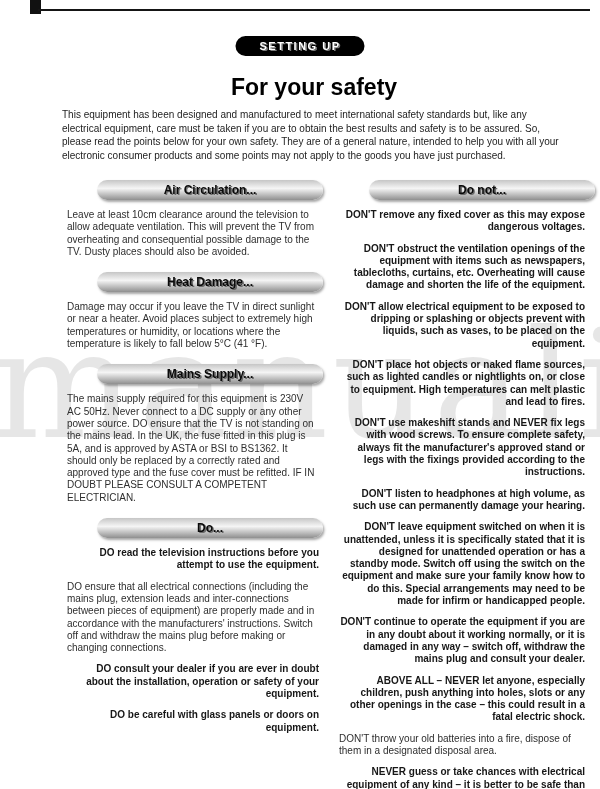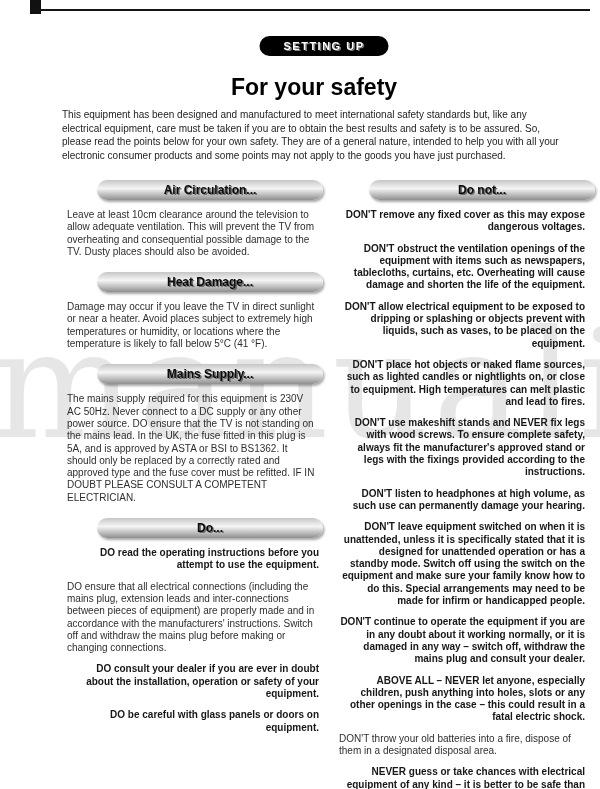--- a/index.html
+++ b/index.html
@@ -7,21 +7,20 @@
     width:600px;height:789px;position:relative;overflow:hidden;
     font-family:"Liberation Sans", sans-serif;color:#1c1c1c;
   }
   .scan-mark{position:absolute;top:0;left:30px;width:11px;height:14px;background:#111;z-index:2;}
   .top-rule{position:absolute;top:9px;left:38px;width:552px;height:2px;background:#151515;z-index:2;}
   .tab{
     position:absolute;top:36px;left:50%;transform:translateX(-50%);
     background:#000;color:#fff;font-weight:bold;font-size:11px;letter-spacing:1.5px;
     padding:4px 24px;border-radius:10px;white-space:nowrap;z-index:2;
     text-shadow:1.5px 0.5px 0 #7a7a7a;
-    margin-left:24px;
   }
   .title{
     position:absolute;top:60px;left:0;width:100%;margin:14px;text-align:center;
     font-size:23px;font-weight:bold;color:#000;z-index:2;
   }
   .intro{
     position:absolute;top:108px;left:62px;width:500px;margin:0;
     font-size:10px;line-height:13.5px;color:#232323;z-index:2;
   }
   .watermark{
@@ -82,21 +81,21 @@
         <p class="body-text">Damage may occur if you leave the TV in direct sunlight or near a heater. Avoid places subject to extremely high temperatures or humidity, or locations where the temperature is likely to fall below 5°C (41 °F).</p>
       </section>
 
       <section>
         <div class="pill">Mains Supply...</div>
         <p class="body-text">The mains supply required for this equipment is 230V AC 50Hz. Never connect to a DC supply or any other power source. DO ensure that the TV is not standing on the mains lead. In the UK, the fuse fitted in this plug is 5A, and is approved by ASTA or BSI to BS1362. It should only be replaced by a correctly rated and approved type and the fuse cover must be refitted. IF IN DOUBT PLEASE CONSULT A COMPETENT ELECTRICIAN.</p>
       </section>
 
       <section>
         <div class="pill">Do...</div>
-        <p class="body-text b">DO read the operating instructions before you attempt to use the equipment.</p>
+        <p class="body-text b">DO read the television instructions before you attempt to use the equipment.</p>
         <p class="body-text">DO ensure that all electrical connections (including the mains plug, extension leads and inter-connections between pieces of equipment) are properly made and in accordance with the manufacturers' instructions. Switch off and withdraw the mains plug before making or changing connections.</p>
         <p class="body-text b">DO consult your dealer if you are ever in doubt about the installation, operation or safety of your equipment.</p>
         <p class="body-text b">DO be careful with glass panels or doors on equipment.</p>
       </section>
 
     </div>
 
     <div class="divider"></div>
 
     <div class="col-right">

